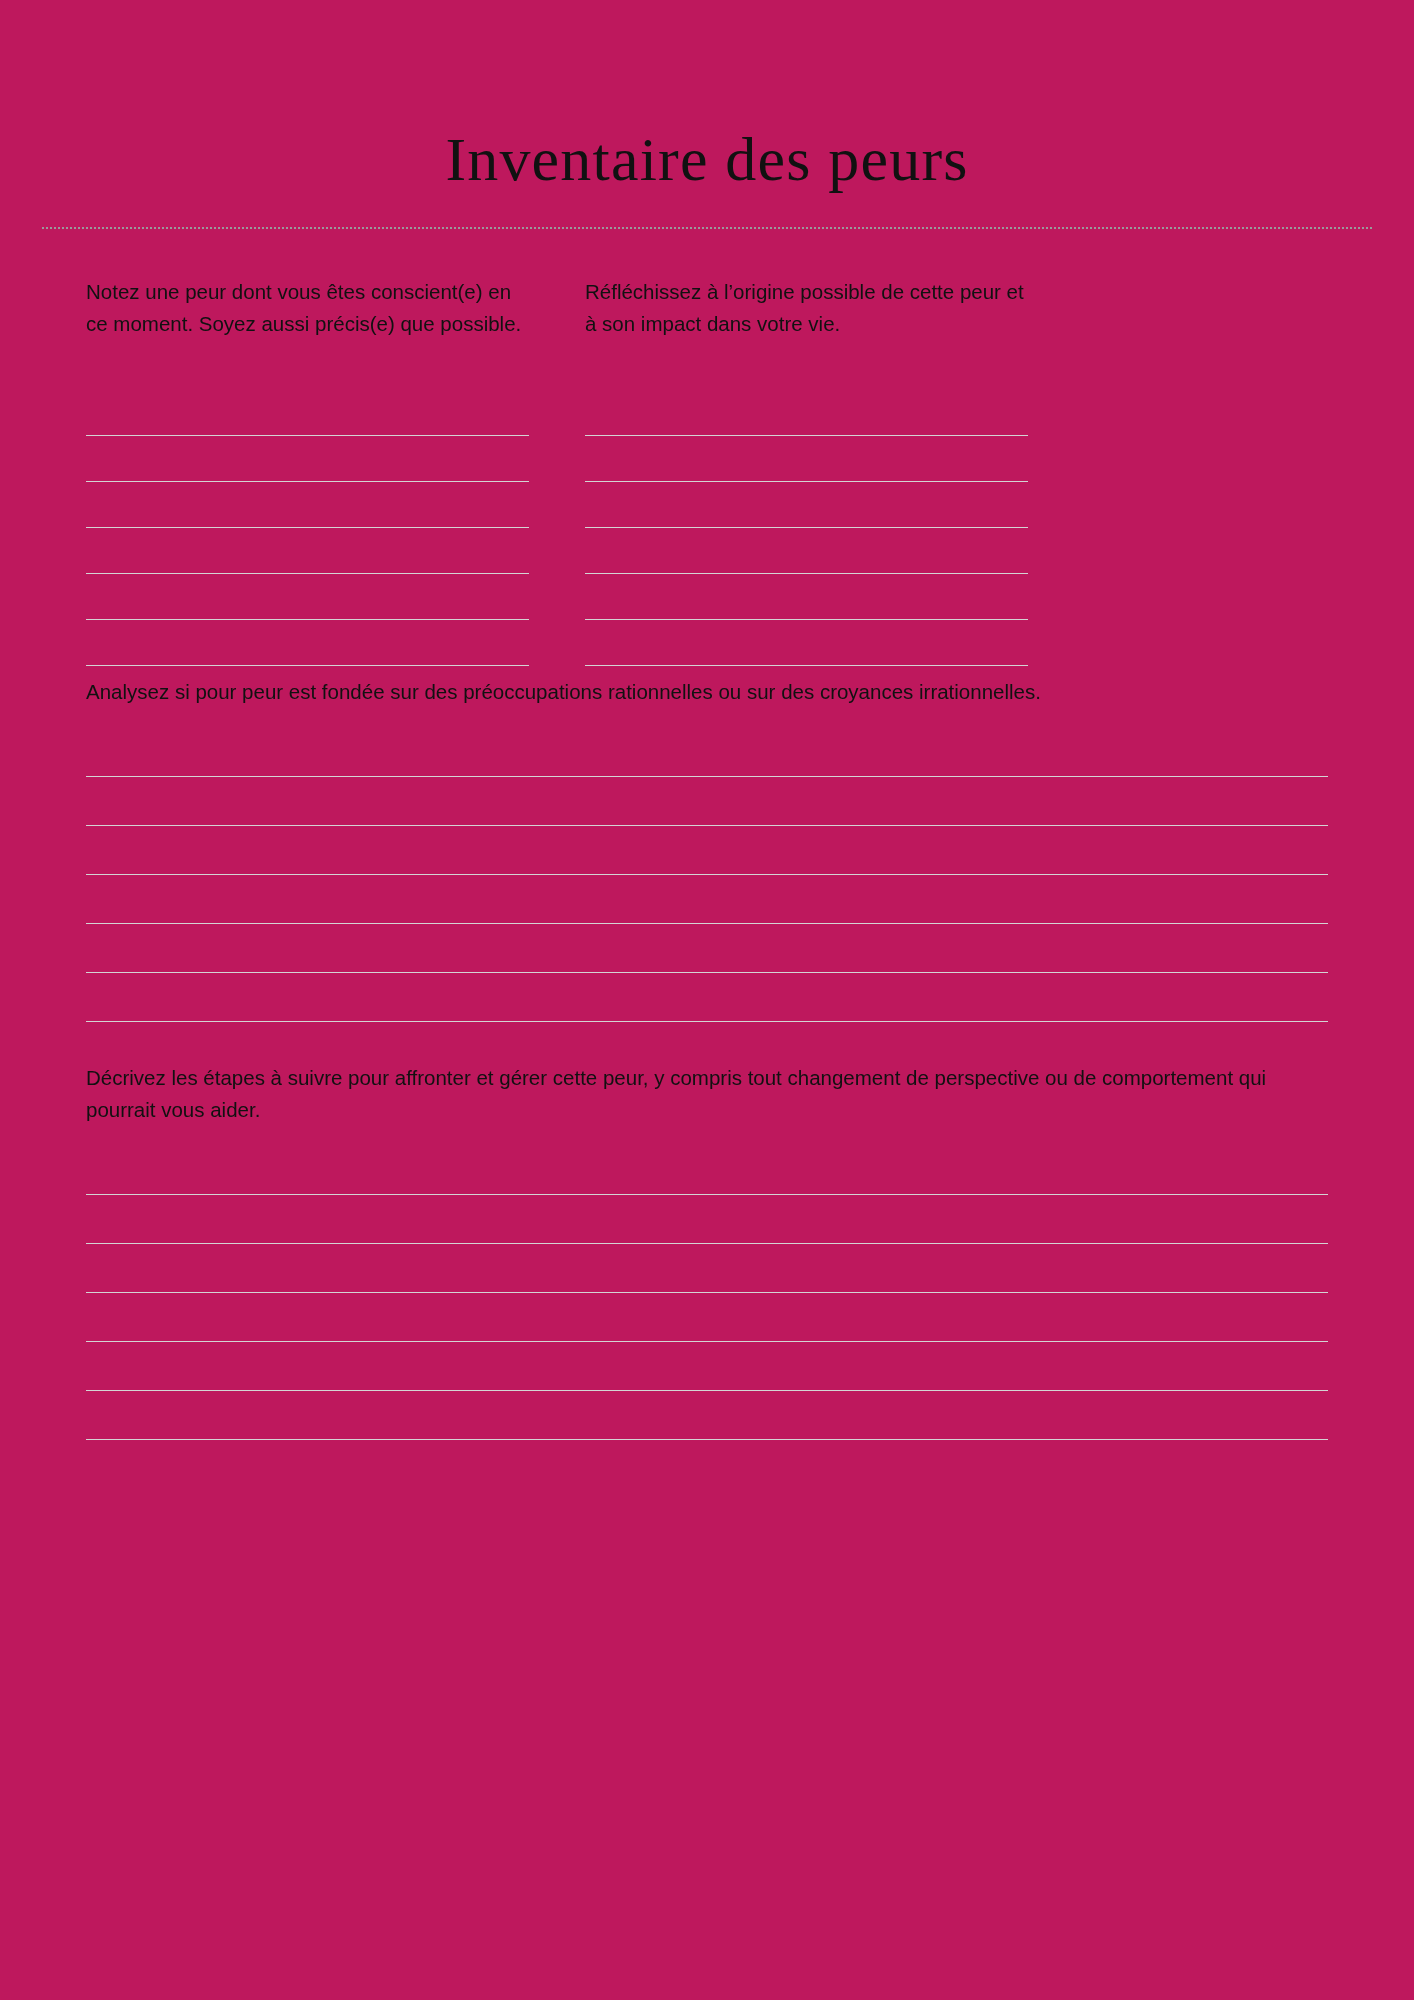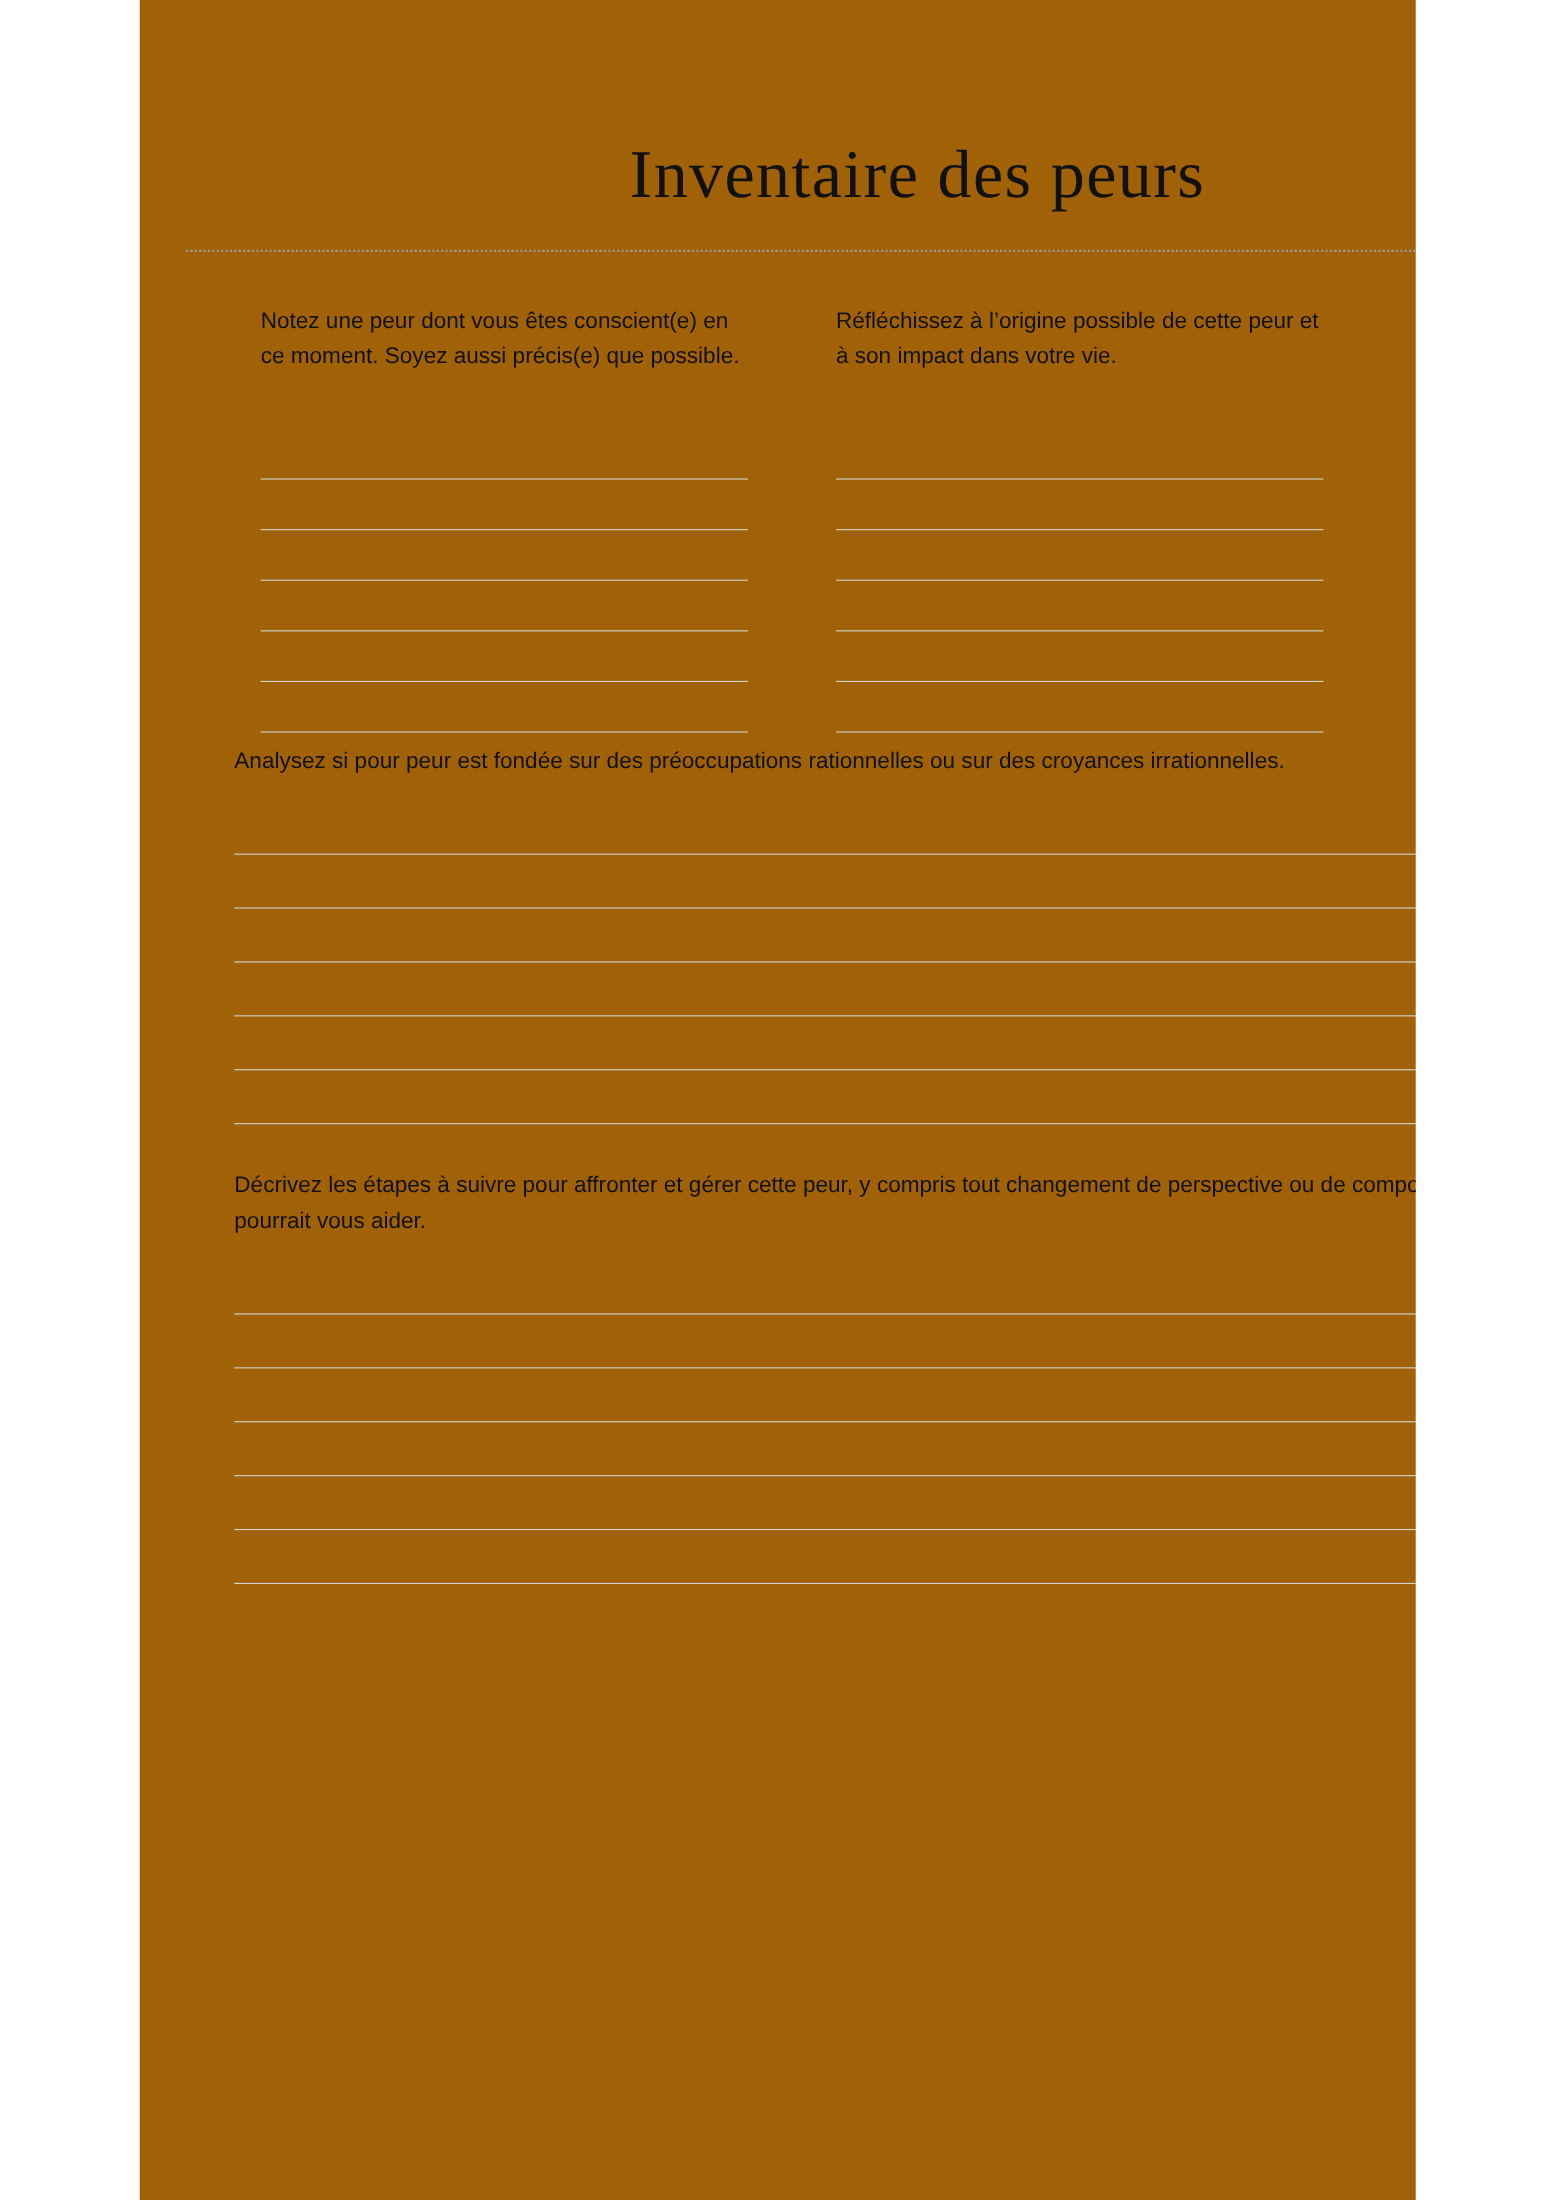--- a/index.html
+++ b/index.html
@@ -2,23 +2,23 @@
 <html><head>
 <meta charset="utf-8">
 <style>
   html, body {
     margin: 0;
     padding: 0;
     background: #ffffff;
   }
   .page {
     position: relative;
-    width: 1160px;
+    width: 1414px;
     height: 2000px;
-    background: #a16207;
+    background: #be185d;
     margin: 0 auto;
     overflow: hidden;
     box-sizing: border-box;
     padding-left: 40px;
   }
 
   
   .title-wrap {
     position: absolute;
     top: 128px;
@@ -61,21 +61,20 @@
   .two-col {
     position: absolute;
     top: 276px;
     left: 86px;
     width: 1242px;
     display: flex;
     gap: 56px;
   }
   .col {
     width: 443px;
-    margin-left: 24px;
   }
   .col-right {
   }
   .col .prompt {
     min-height: 96px;
   }
 
   
   .lines {
     margin-top: 14px;

